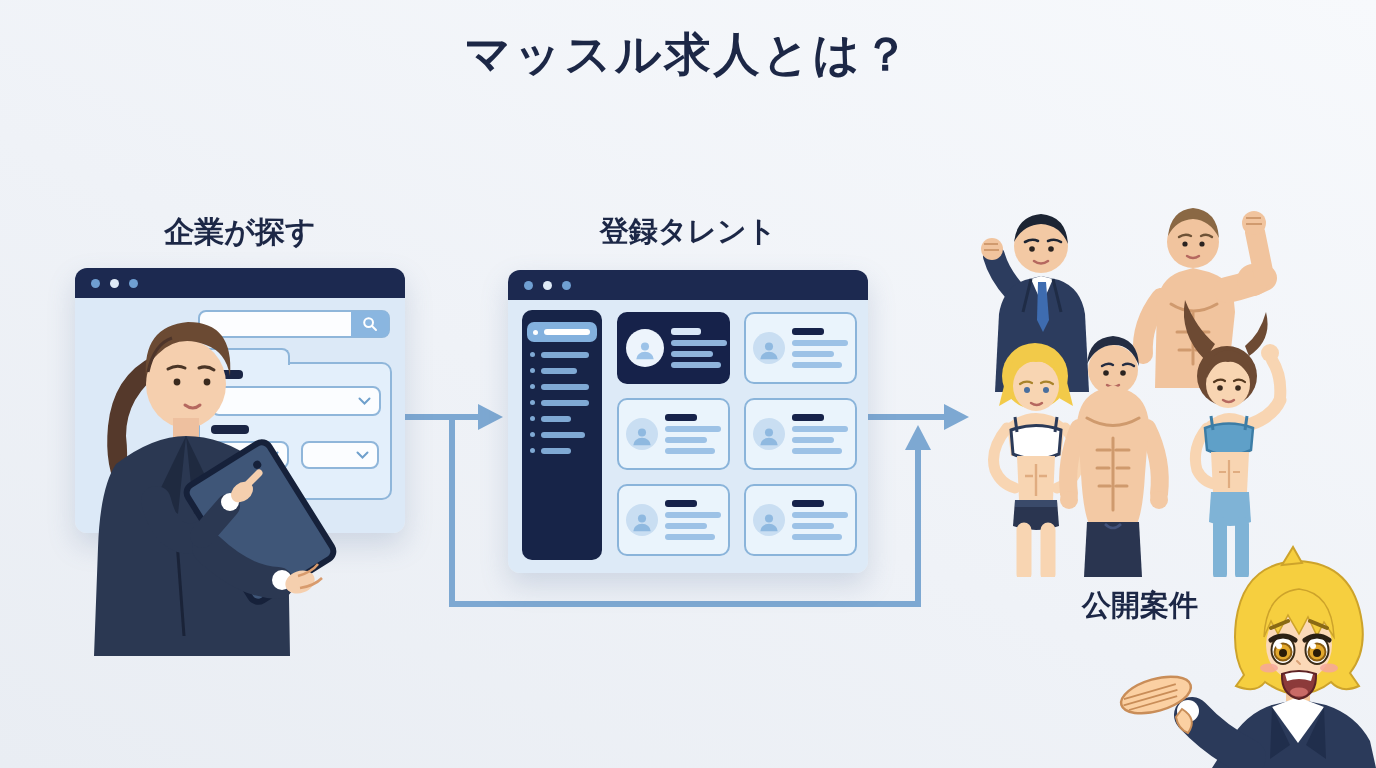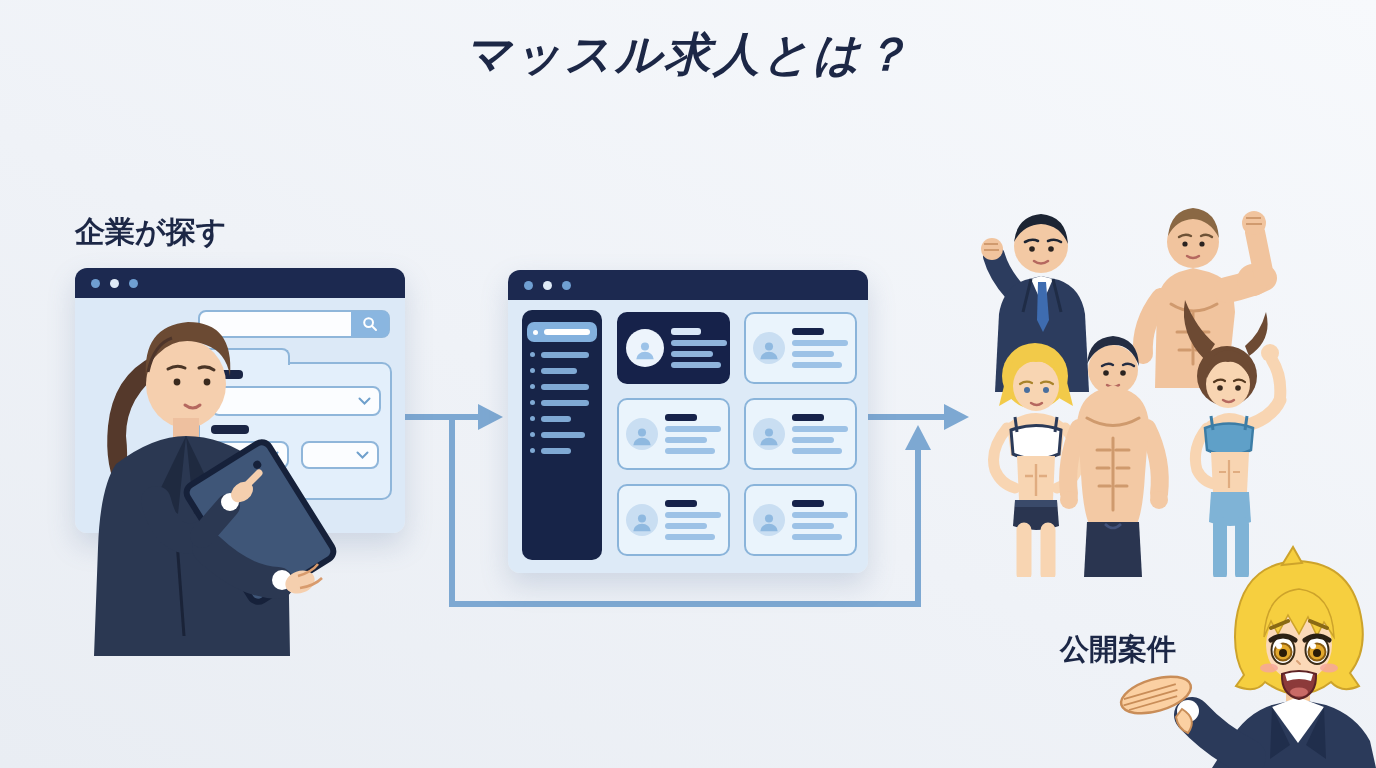--- a/index.html
+++ b/index.html
@@ -4,31 +4,31 @@
 <style>
   html,body{margin:0;padding:0;}
   body{
     width:1376px;height:768px;overflow:hidden;position:relative;
     font-family:"Liberation Sans","DejaVu Sans",sans-serif;
     background:linear-gradient(205deg,#f7f9fc 0%,#eff2f7 55%,#e9edf3 100%);
   }
   .canvas{position:absolute;inset:0;}
   .title{
     position:absolute;top:24px;left:0;width:1376px;text-align:center;
-    font-size:46px;font-weight:700;letter-spacing:3px;color:#1c2746;font-style:italic;
+    font-size:46px;font-weight:700;letter-spacing:3px;color:#1c2746;
   }
   .subtitle{
     position:absolute;top:110px;left:0;width:1376px;text-align:center;
     font-size:26px;font-weight:700;letter-spacing:1px;color:#232e4e;
   }
-  .sec-label{position:absolute;font-weight:700;color:#1c2746;text-align:left;}
+  .sec-label{position:absolute;font-weight:700;color:#1c2746;text-align:center;}
   #label-left{left:75px;top:212px;width:330px;font-size:30px;}
   #label-mid{left:508px;top:212px;width:360px;font-size:29px;}
   #label-scout{left:480px;top:619px;width:380px;font-size:28px;z-index:5;}
-  #label-public{left:1060px;top:586px;width:160px;font-size:29px;z-index:5;margin-top:44px;}
+  #label-public{left:1060px;top:586px;width:160px;font-size:29px;z-index:5;}
 
   
   .window{position:absolute;border-radius:12px;box-shadow:0 12px 28px rgba(90,120,160,.22);z-index:2;}
   .titlebar{height:30px;background:#1c2950;border-radius:12px 12px 0 0;display:flex;align-items:center;gap:10px;padding-left:16px;}
   .dot{width:9px;height:9px;border-radius:50%;}
   .dot.b{background:#6f9fd2;}
   .dot.w{background:#dfeaf6;}
   .win-body{position:relative;border-radius:0 0 12px 12px;}
 
   
@@ -92,20 +92,21 @@
   #fig-guide{left:1086px;top:543px;z-index:4;}
 </style>
 </head>
 <body>
 
 <div class="canvas">
 
   <div class="title">マッスル求人とは？</div>
 
   <div class="sec-label" id="label-left">企業が探す</div>
+  <div class="sec-label" id="label-mid">登録タレント</div>
   <div class="sec-label" id="label-public">公開案件</div>
 
   <svg class="arrows" width="1376" height="768" viewBox="0 0 1376 768">
     <g stroke="#7da8d2" stroke-width="6" fill="none" stroke-linejoin="miter">
       <path d="M405 417 H480"></path>
       <path d="M452 417 V604 H918 V448"></path>
       <path d="M868 417 H944"></path>
     </g>
     <g fill="#7da8d2">
       <polygon points="478,404 503,417 478,430"></polygon>

